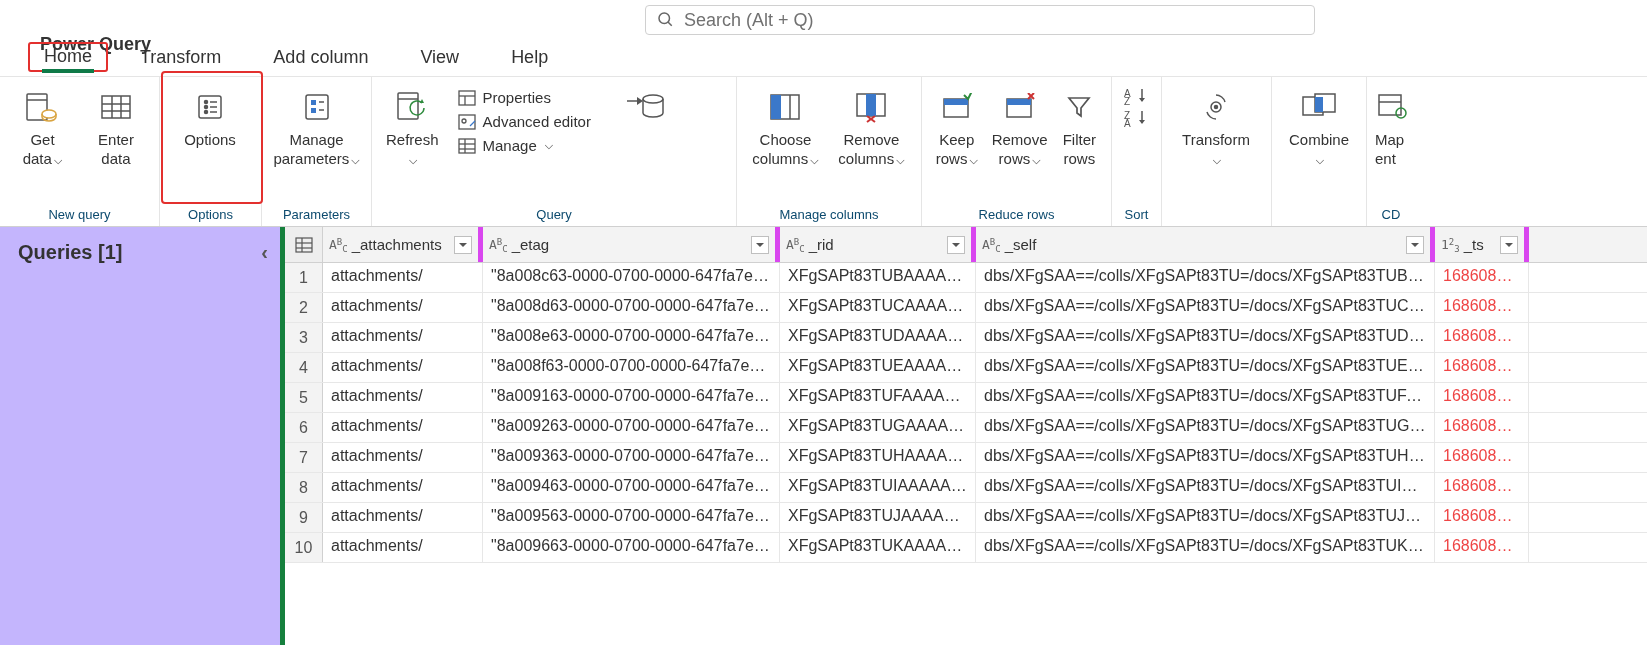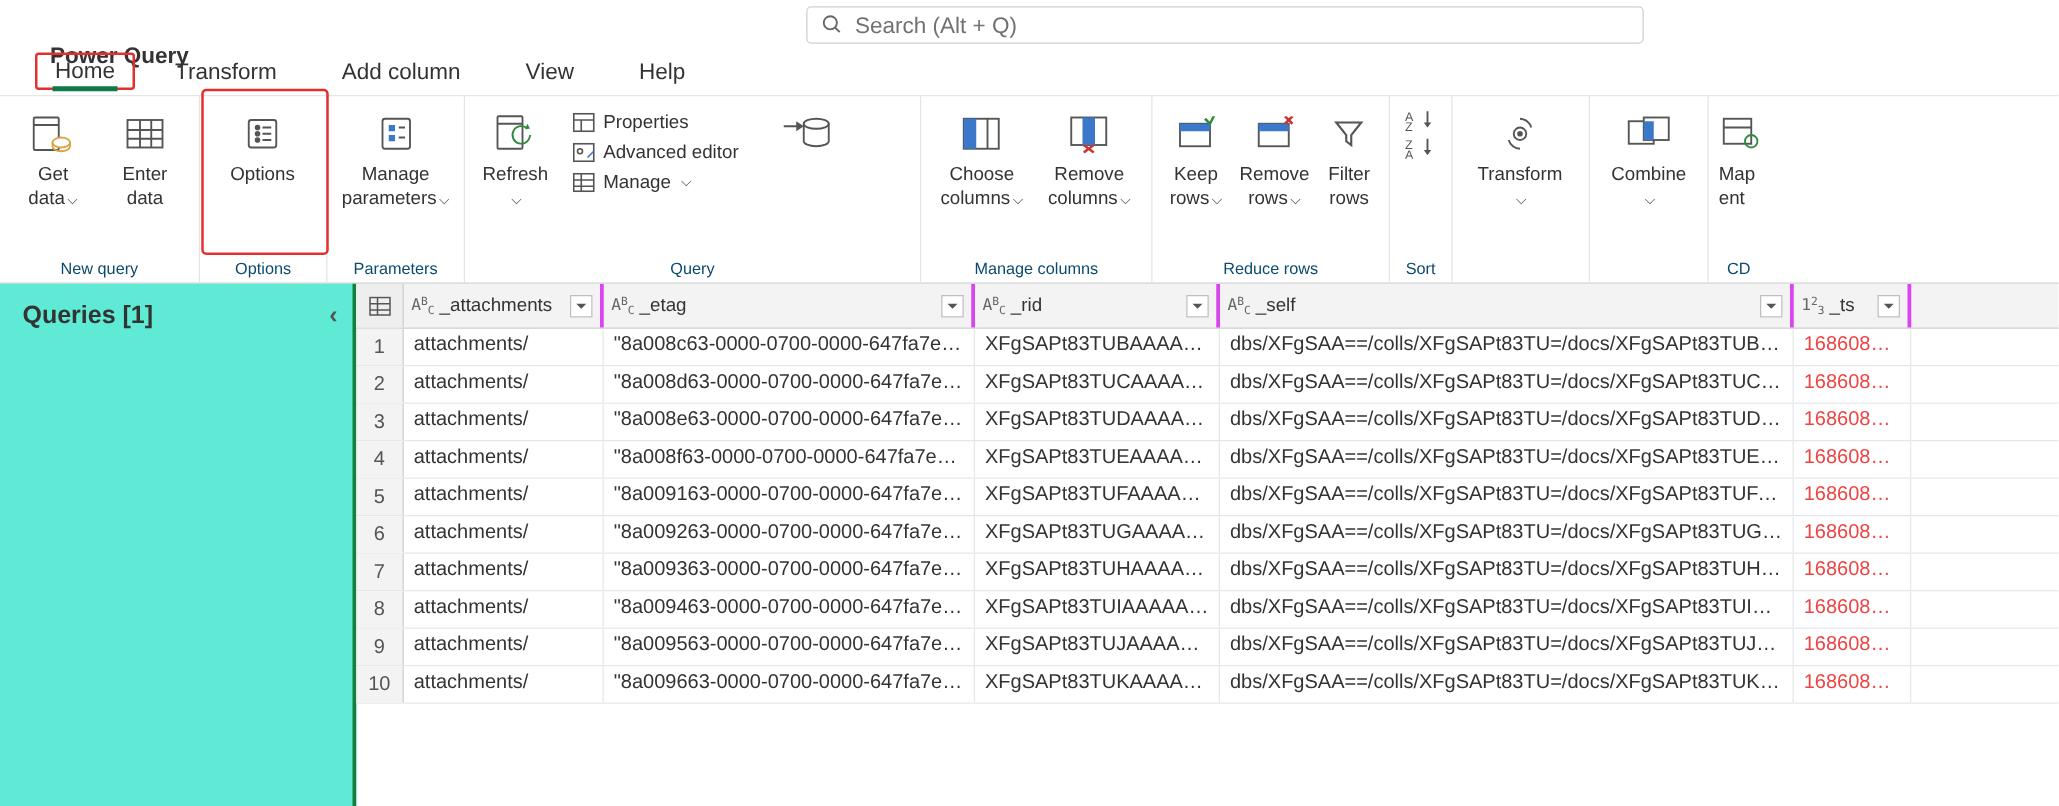--- a/index.html
+++ b/index.html
@@ -39,31 +39,31 @@
 
 .formula{display:flex;align-items:center;height:34px;border-bottom:1px solid #d0d0d0;padding:0 10px 0 320px;}
 .formula .fcell{width:30px;height:26px;display:flex;align-items:center;justify-content:center;border-right:1px solid #e5e5e5;color:#9a9a9a;}
 .formula .fx{font-style:italic;font-family:"Segoe UI",serif;font-size:17px;color:#555;margin:0 10px;}
 .formula .ftxt{font-family:Consolas,monospace;font-size:16px;white-space:nowrap;}
 .formula .ftxt .s{color:#b33;}
 .formula .expand{margin-left:auto;color:#666;}
 
 
 .main{display:flex;position:absolute;top:227px;bottom:0;left:0;right:0;}
-.side{width:285px;border-right:3px solid #15803d;padding:10px 8px;background:#5eead4;}
+.side{width:285px;border-right:5px solid #15803d;padding:10px 8px;background:#c4b5fd;}
 .side-head{display:flex;align-items:center;font-size:20px;font-weight:600;padding:4px 4px 16px 10px;}
 .side-head .collapse{margin-left:auto;color:#555;cursor:pointer;}
 .qitem{display:flex;align-items:center;gap:8px;padding:6px 8px;background:#e5efe9;cursor:pointer;border-radius:2px;}
 .qitem .ico{color:#444;}
 .qname{font-size:16px;}
 
 .grid-wrap{flex:1;overflow:hidden;}
 .grid-head{display:flex;height:36px;background:#f3f3f3;border-bottom:1px solid #d0d0d0;}
 .gh-corner{width:38px;border-right:1px solid #d0d0d0;background:#eee;display:flex;align-items:center;justify-content:center;}
-.gh-cell{display:flex;align-items:center;border-right:3px solid #d946ef;padding:0 6px;font-size:15px;position:relative;}
+.gh-cell{display:flex;align-items:center;border-right:5px solid #d946ef;padding:0 6px;font-size:15px;position:relative;}
 .gh-cell .colname{margin-left:4px;color:#333;}
 .gh-cell .typeico{color:#666;font-size:13px;font-family:Consolas,monospace;}
 .gh-cell .typeico .sup{font-size:9px;position:relative;top:-4px;}
 .gh-cell .typeico .sub{font-size:9px;position:relative;top:3px;}
 .gh-cell .dd{margin-left:auto;width:18px;height:18px;border:1px solid #bfbfbf;background:#fff;display:flex;align-items:center;justify-content:center;cursor:pointer;}
 .grid-body{}
 .grow{display:flex;height:30px;border-bottom:1px solid #e7e7e7;font-size:16px;}
 .gnum{width:38px;border-right:1px solid #d0d0d0;background:#f3f3f3;display:flex;align-items:center;justify-content:center;color:#555;}
 .gcell{border-right:1px solid #e7e7e7;padding:4px 8px;white-space:nowrap;overflow:hidden;text-overflow:ellipsis;}
 .gcell.italic{color:#ef4444;}

